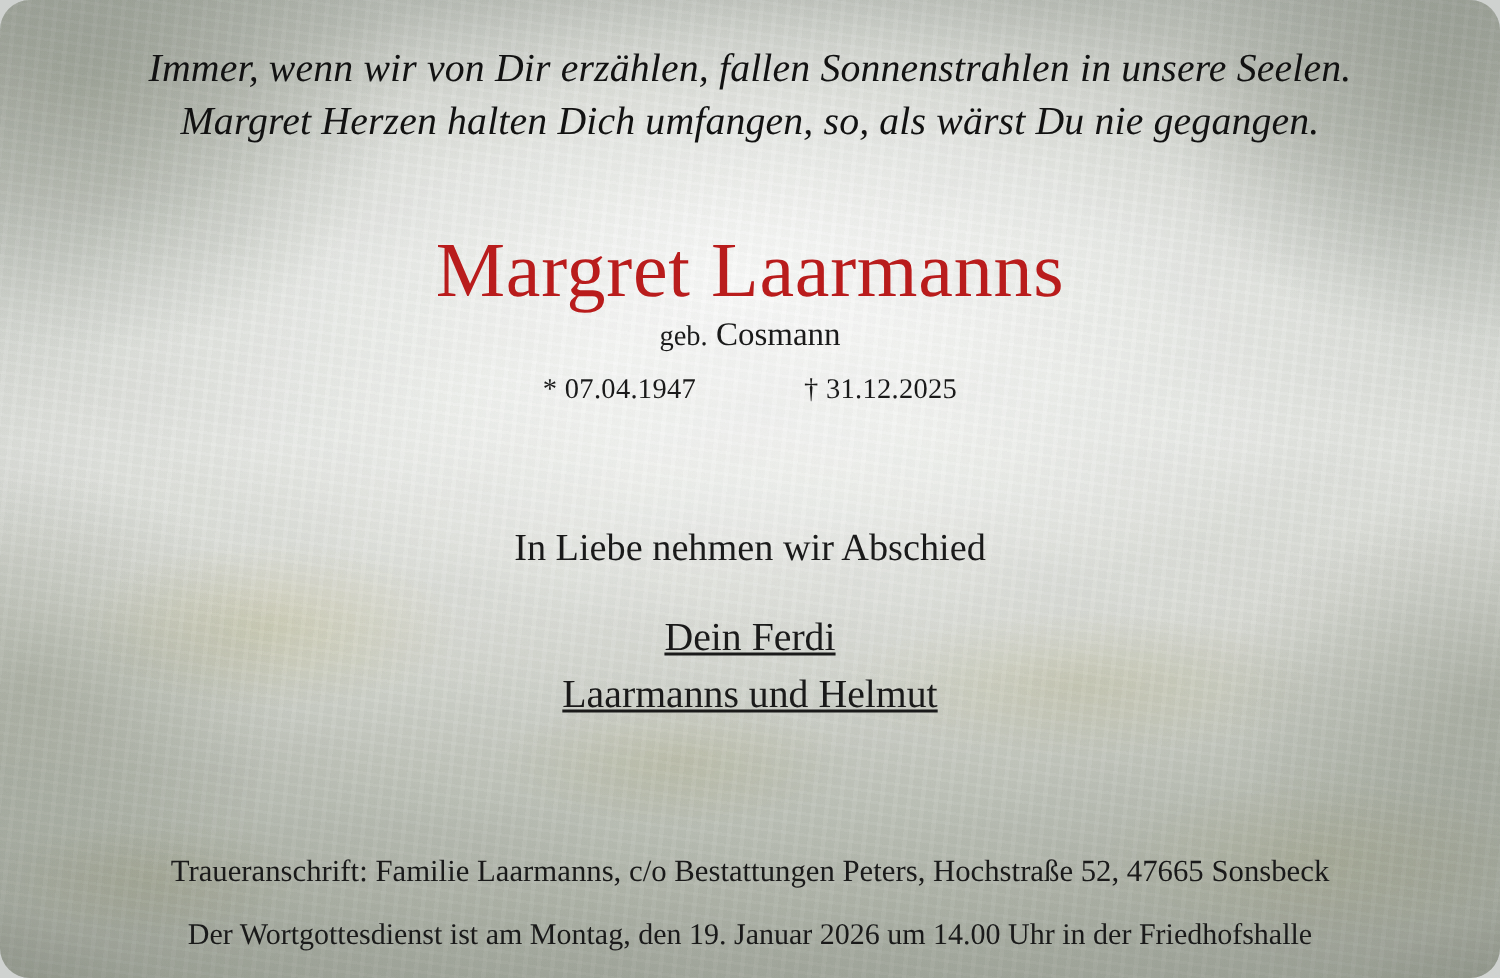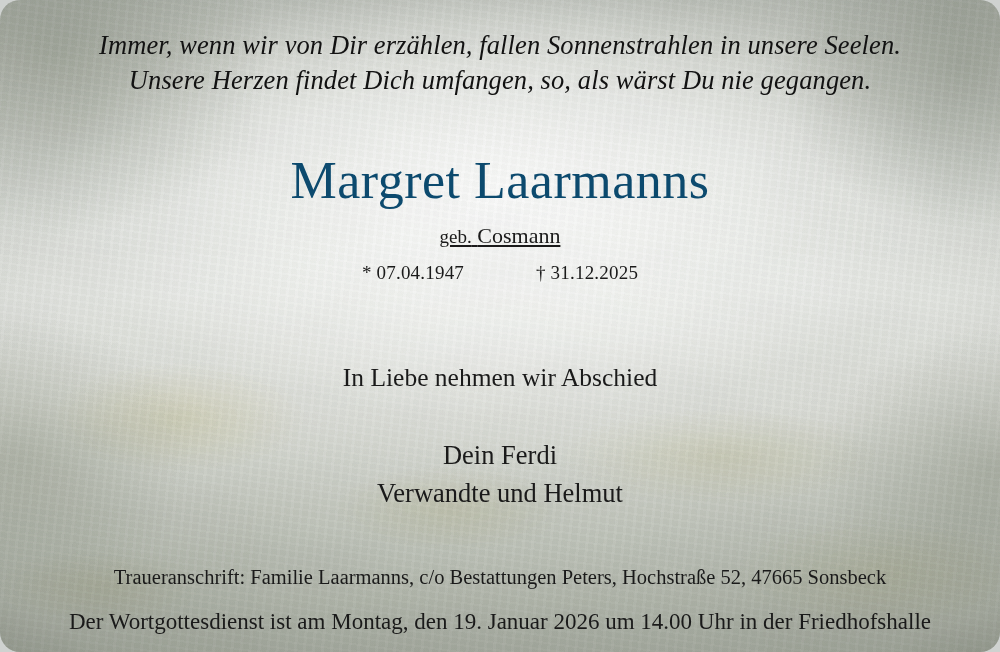--- a/index.html
+++ b/index.html
@@ -94,66 +94,66 @@
   .verse-line { display: block; white-space: nowrap; }
 
   .name-block {
     margin-top: 56px;
     text-align: center;
   }
   .full-name {
     font-size: 52px;
     line-height: 1.05;
     letter-spacing: 0.5px;
-    color: #0c4a6e;
+    color: #b91c1c;
   }
   .maiden {
-    margin-top: 14px;
+    margin-top: 1px;
     font-size: 22px;
     color: #1a1a1a;
-    text-decoration: underline;
   }
   .maiden .small { font-size: 19px; }
 
   .dates {
     margin-top: 13px;
     font-size: 19px;
     letter-spacing: 0.2px;
   }
   .dates .gap { display: inline-block; width: 62px; }
 
   .farewell {
     margin-top: 79px;
     text-align: center;
     font-size: 25.5px;
   }
 
   .mourners {
-    margin-top: 44px;
+    margin-top: 26px;
     text-align: center;
     font-size: 26.5px;
     line-height: 1.42;
+    text-decoration: underline;
   }
   .mourners .m-line { display: block; }
 
   .footer {
     position: absolute;
     left: 0;
     right: 0;
     bottom: 14px;
     text-align: center;
   }
   .address {
     font-size: 20.5px;
     line-height: 1.3;
     margin-bottom: 16px;
     font-family: Liberation Serif, serif;
   }
   .service {
-    font-size: 23px;
+    font-size: 20px;
     line-height: 1.38;
   }
   .service .s-line { display: block; }
 </style>
 </head>
 <body>
 
 <div class="obituary">
 
   <div class="bg-base"></div>
@@ -179,41 +179,41 @@
       </filter>
     </defs>
     <rect width="1000" height="652" filter="url(#cloudFilter)" opacity="0.55"></rect>
     <rect width="1000" height="652" filter="url(#grainFilter)" opacity="0.5"></rect>
   </svg>
 
   <div class="content">
 
     <div class="verse">
       <span class="verse-line">Immer, wenn wir von Dir erzählen, fallen Sonnenstrahlen in unsere Seelen.</span>
-      <span class="verse-line">Unsere Herzen findet Dich umfangen, so, als wärst Du nie gegangen.</span>
+      <span class="verse-line">Margret Herzen halten Dich umfangen, so, als wärst Du nie gegangen.</span>
     </div>
 
     <div class="name-block">
       <div class="full-name">Margret Laarmanns</div>
       <div class="maiden">
         <span class="small">geb.</span>
         <span>Cosmann</span>
       </div>
       <div class="dates">
         <span>* 07.04.1947</span>
         <span class="gap"></span>
         <span>† 31.12.2025</span>
       </div>
     </div>
 
     <div class="farewell">In Liebe nehmen wir Abschied</div>
 
     <div class="mourners">
       <span class="m-line">Dein Ferdi</span>
-      <span class="m-line">Verwandte und Helmut</span>
+      <span class="m-line">Laarmanns und Helmut</span>
     </div>
 
     <div class="footer">
       <div class="address">Traueranschrift: Familie Laarmanns, c/o Bestattungen Peters, Hochstraße 52, 47665 Sonsbeck</div>
       <div class="service">
         <span class="s-line">Der Wortgottesdienst ist am Montag, den 19. Januar 2026 um 14.00 Uhr in der Friedhofshalle</span>
       </div>
     </div>
 
   </div>

